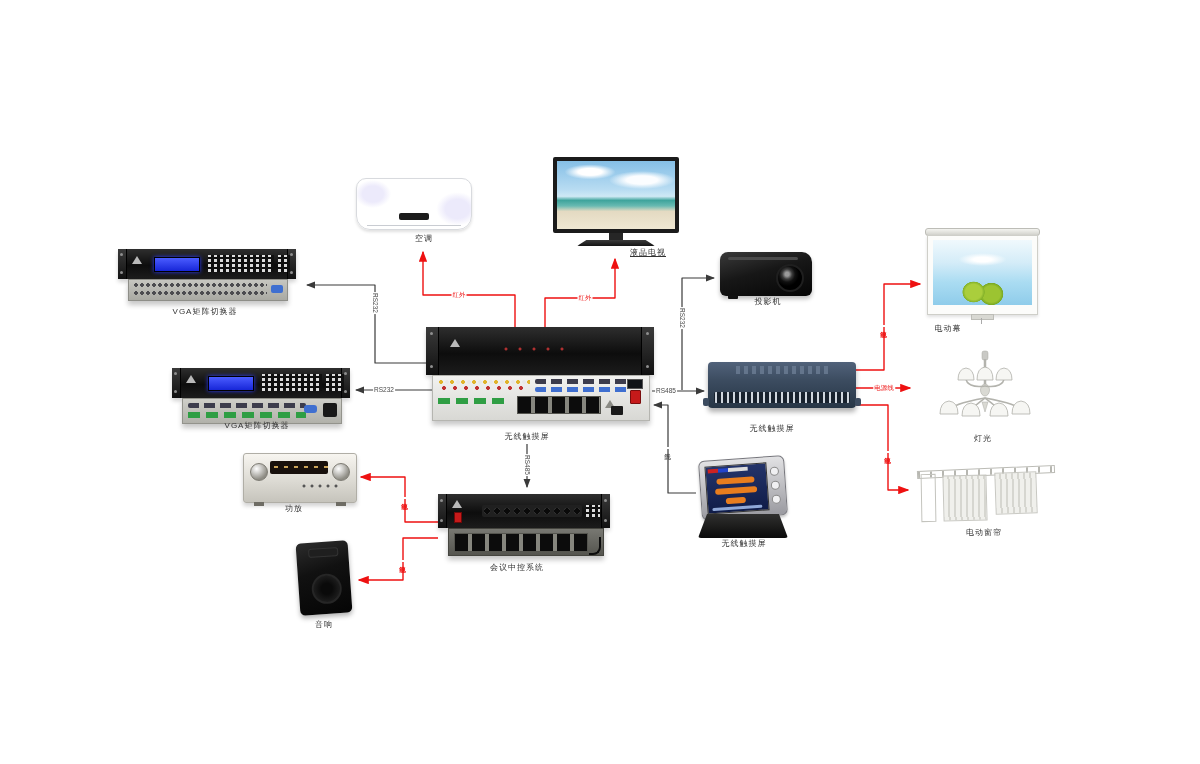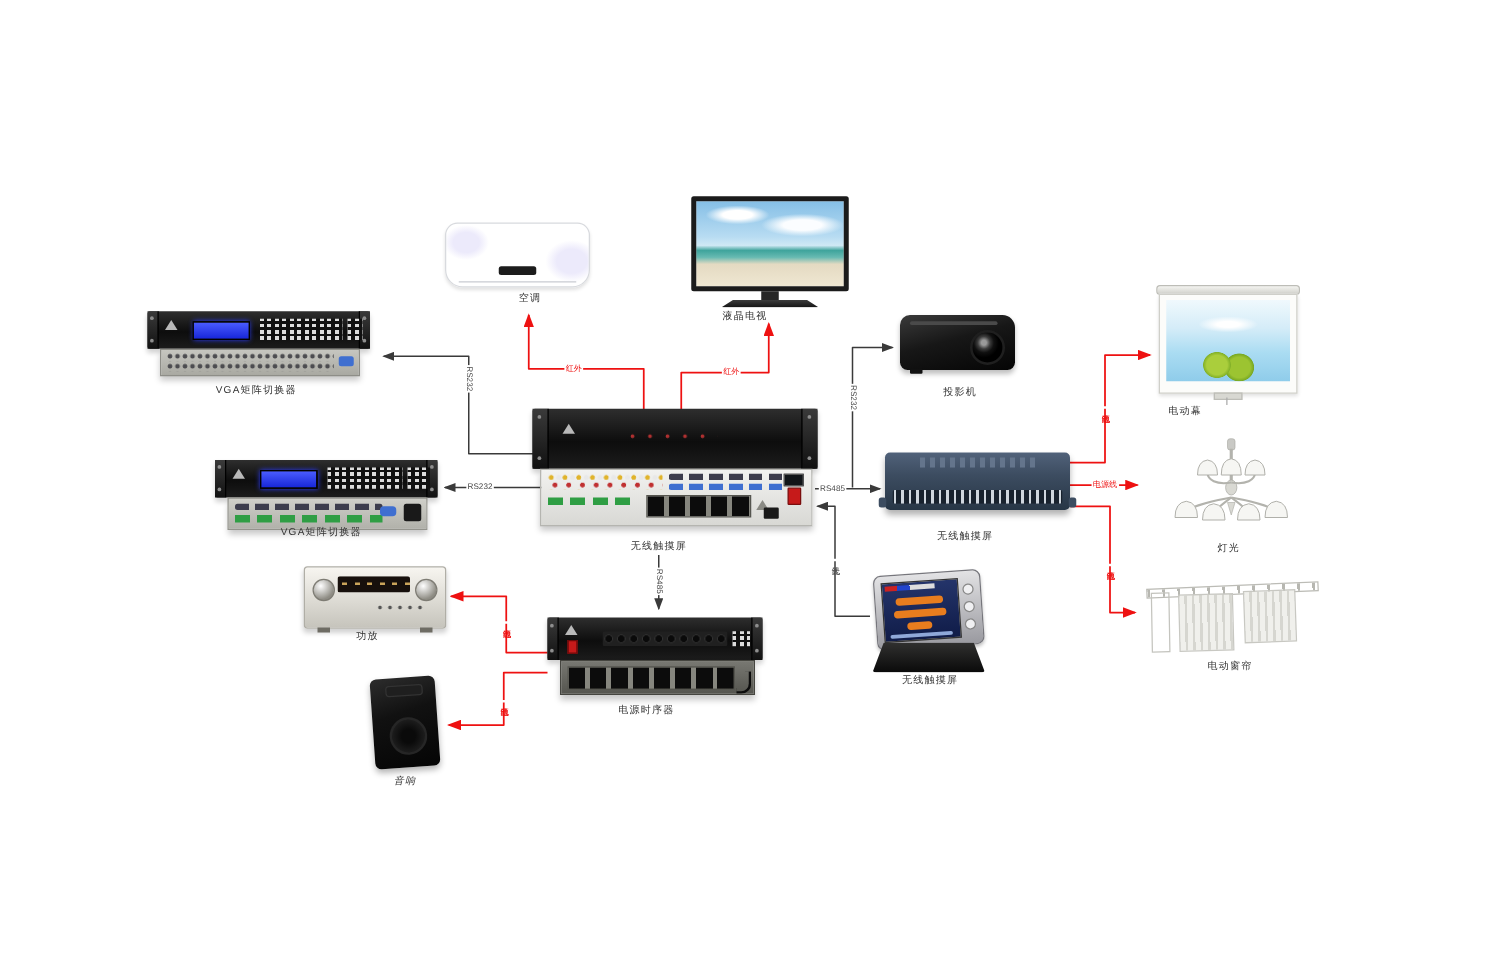--- a/index.html
+++ b/index.html
@@ -161,30 +161,30 @@
 
   <div class="dev" style="left:553px;top:157px;width:126px;height:92px;">
     <div style="position:absolute;left:0;top:0;width:118px;height:68px;border:4px solid #1b1b1b;border-radius:2px;
       background:
         radial-gradient(34px 10px at 28% 16%, #ffffff 35%, rgba(255,255,255,0) 75%),
         radial-gradient(44px 12px at 72% 28%, #fbfdff 35%, rgba(255,255,255,0) 75%),
         linear-gradient(180deg,#85bfe6 0%,#b8dcf2 42%,#cfe9f5 52%,#3fa49c 58%,#68bab2 66%,#e4dac2 74%,#efe7d2 100%);"></div>
     <div style="position:absolute;left:56px;top:76px;width:14px;height:7px;background:#262626;"></div>
     <div style="position:absolute;left:24px;top:83px;width:78px;height:6px;background:linear-gradient(180deg,#3c3c3c,#141414);clip-path:polygon(12% 0,88% 0,100% 100%,0 100%);border-radius:2px;"></div>
   </div>
-  <div class="dlabel" style="left:596px;top:247px;">液晶电视</div>
+  <div class="dlabel" style="left:648px;top:247px;text-decoration:underline;">液晶电视</div>
 
   <div class="dev" style="left:720px;top:252px;width:92px;height:44px;
        background:linear-gradient(165deg,#3a3a3a 0%,#171717 45%,#050505 100%);border-radius:8px 10px 6px 6px;box-shadow:0 3px 4px rgba(0,0,0,.25);">
     <div style="position:absolute;left:8px;top:5px;width:70px;height:3px;background:#4a4a4a;border-radius:2px;"></div>
     <div style="position:absolute;right:8px;top:12px;width:24px;height:24px;border-radius:50%;
          background:radial-gradient(circle at 38% 34%, #9a9a9a 2px, #3c3c3c 5px, #101010 8px, #000 12px);border:2px solid #1f1f1f;"></div>
     <div style="position:absolute;left:8px;bottom:-3px;width:10px;height:4px;background:#111;border-radius:1px;"></div>
   </div>
-  <div class="dlabel" style="left:768px;top:308px;">投影机</div>
+  <div class="dlabel" style="left:768px;top:296px;">投影机</div>
 
   <div class="dev" style="left:708px;top:356px;width:148px;height:58px;">
     <div style="position:absolute;left:0;top:6px;width:148px;height:46px;
          background:linear-gradient(180deg,#51627a 0%,#3c4c60 40%,#273646 100%);border-radius:4px;box-shadow:0 4px 5px rgba(0,0,0,.3);">
       <div style="position:absolute;left:28px;top:4px;width:92px;height:8px;
            background-image:repeating-linear-gradient(90deg,#64758c 0 4px,rgba(0,0,0,0) 4px 8px);"></div>
       <div style="position:absolute;left:6px;top:30px;width:136px;height:11px;background:#18222e;border-radius:2px;
            background-image:repeating-linear-gradient(90deg,#cfd6de 1px 3px,rgba(0,0,0,0) 3px 7px);"></div>
       <div style="position:absolute;left:-5px;bottom:2px;width:6px;height:8px;background:#3c4c60;border-radius:2px;"></div>
       <div style="position:absolute;right:-5px;bottom:2px;width:6px;height:8px;background:#3c4c60;border-radius:2px;"></div>
@@ -249,21 +249,21 @@
     <div style="position:absolute;left:10px;bottom:-4px;width:10px;height:4px;background:#6e6c64;"></div>
     <div style="position:absolute;right:10px;bottom:-4px;width:10px;height:4px;background:#6e6c64;"></div>
   </div>
   <div class="dlabel" style="left:294px;top:503px;">功放</div>
 
   <div class="dev" style="left:298px;top:542px;width:52px;height:72px;transform:rotate(-4deg);
        background:linear-gradient(165deg,#2c2c2c 0%,#111 40%,#050505 100%);border-radius:5px;box-shadow:0 3px 5px rgba(0,0,0,.3);">
     <div style="position:absolute;left:12px;top:6px;width:28px;height:7px;background:#1f1f1f;border-radius:3px;border:1px solid #333;"></div>
     <div style="position:absolute;left:13px;top:32px;width:26px;height:26px;border-radius:50%;border:2px solid #262626;background:radial-gradient(circle,#0a0a0a 30%,#1c1c1c 70%);"></div>
   </div>
-  <div class="dlabel" style="left:324px;top:619px;font-style:italic;">音响</div>
+  <div class="dlabel" style="left:324px;top:619px;">音响</div>
 
   <div class="dev" style="left:438px;top:494px;width:172px;height:62px;">
     <div class="rack-front" style="left:0;top:0;width:172px;height:34px;">
       <div class="ear l">
           <span class="screw" style="top:5px;"></span>
           <span class="screw" style="top:25px;"></span>
         </div>
       <div class="ear r">
           <span class="screw" style="top:5px;"></span>
           <span class="screw" style="top:25px;"></span>
@@ -272,21 +272,21 @@
       <div style="position:absolute;left:16px;top:18px;width:6px;height:9px;background:#c61a1a;border:1px solid #6e0909;"></div>
       <div style="position:absolute;left:44px;top:11px;width:100px;height:12px;background:#202020;border-radius:2px;
            background-image:radial-gradient(circle at 5px 6px,#0a0a0a 2.6px,#3a3a3a 3px,rgba(0,0,0,0) 3.6px);background-size:10px 12px;"></div>
       <div class="btn-grid" style="right:10px;left:auto;position:absolute;top:11px;width:14px;height:12px;"></div>
     </div>
     <div class="rack-rear" style="left:10px;top:34px;width:154px;height:26px;background:linear-gradient(180deg,#787872,#55554f);border:1px solid #45453f;">
       <div class="outlets" style="left:5px;top:4px;width:132px;height:17px;"></div>
       <div style="position:absolute;right:2px;top:8px;width:10px;height:16px;border-right:2px solid #0c0c0c;border-bottom:2px solid #0c0c0c;border-radius:0 0 8px 0;"></div>
     </div>
   </div>
-  <div class="dlabel" style="left:517px;top:562px;">电源时序器</div>
+  <div class="dlabel" style="left:517px;top:562px;">会议中控系统</div>
 
   <div class="dev" style="left:696px;top:456px;width:96px;height:84px;">
     <div style="position:absolute;left:4px;top:2px;width:84px;height:58px;transform:rotate(-4deg);
          background:linear-gradient(180deg,#e2e2e4,#9a9aa0);border:1px solid #76767c;border-radius:6px;box-shadow:0 2px 3px rgba(0,0,0,.25);">
       <div style="position:absolute;left:5px;top:5px;width:60px;height:46px;background:linear-gradient(180deg,#24346a,#101c48);border:1px solid #333;">
         <div style="position:absolute;left:2px;top:2px;width:40px;height:4px;background:linear-gradient(90deg,#cc2222 0 10px,#2244cc 10px 20px,#dddddd 20px 40px);"></div>
         <div style="position:absolute;left:10px;top:12px;width:38px;height:6px;background:#e87d1e;border-radius:3px;"></div>
         <div style="position:absolute;left:8px;top:22px;width:42px;height:6px;background:#e87d1e;border-radius:3px;"></div>
         <div style="position:absolute;left:18px;top:32px;width:20px;height:6px;background:#e87d1e;border-radius:3px;"></div>
         <div style="position:absolute;left:4px;bottom:2px;width:50px;height:3px;background:#8fa8d8;border-radius:2px;"></div>

